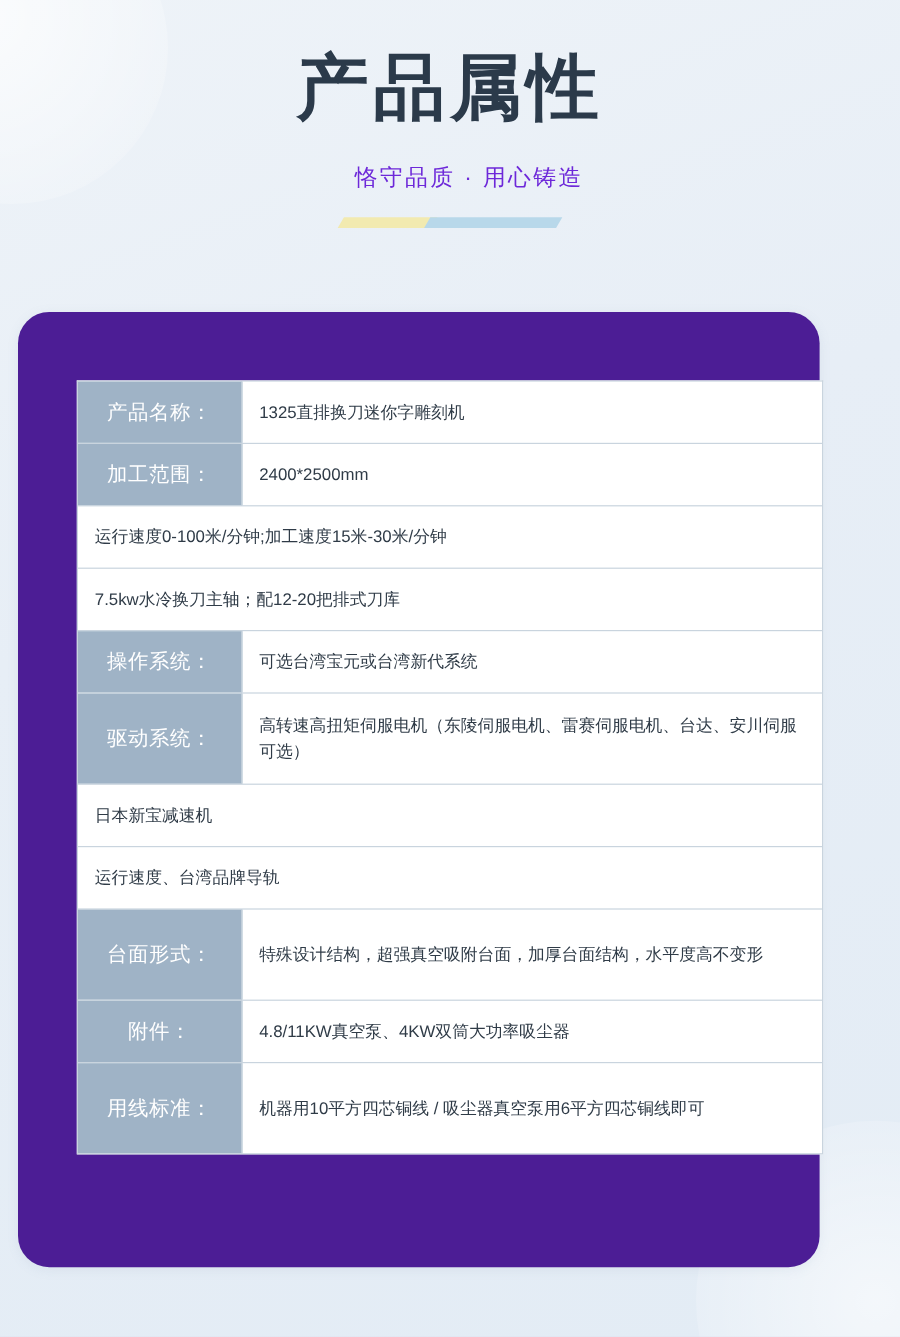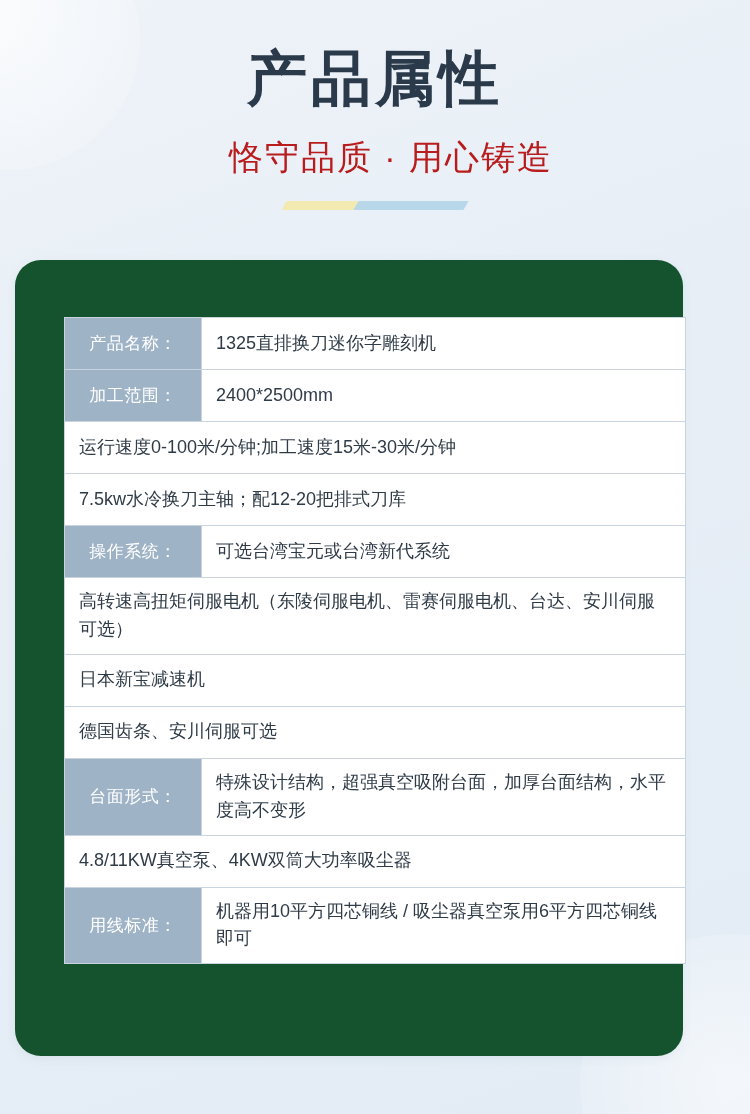--- a/index.html
+++ b/index.html
@@ -21,24 +21,25 @@
     padding-top: 44px;
     text-align: center;
   }
   .main-title {
     font-size: 60px;
     font-weight: bold;
     letter-spacing: 4px;
     color: #2b3a4a;
     line-height: 1.15;
     margin: 0;
+    font-family: Liberation Mono, monospace;
   }
   .sub-title {
-    font-size: 34px;
-    color: #b91c1c;
+    font-size: 19px;
+    color: #6d28d9;
     letter-spacing: 2px;
     margin-top: 22px;
     font-weight: normal;
     padding-left: 32px;
   }
   .divider-wrap {
     margin-top: 18px;
     display: flex;
     justify-content: center;
     align-items: center;
@@ -58,21 +59,21 @@
     transform: skewX(-30deg);
   }
 
   
   .card {
     position: absolute;
     left: 15px;
     top: 260px;
     width: 668px;
     height: 796px;
-    background: #14532d;
+    background: #4c1d95;
     border-radius: 26px;
     box-shadow: 0 2px 10px rgba(120, 140, 165, 0.10);
   }
 
   .table {
     position: absolute;
     left: 49px;
     top: 57px;
     width: 622px;
     border: 1px solid #c9d4de;
@@ -93,21 +94,21 @@
     display: flex;
     align-items: center;
     justify-content: center;
     text-align: center;
     padding: 6px 4px;
     border-right: 1px solid #c9d4de;
     letter-spacing: 0.5px;
   }
   .cell-value {
     flex: 1 1 auto;
-    font-size: 18px;
+    font-size: 14px;
     color: #2f3b47;
     display: flex;
     align-items: center;
     padding: 10px 14px;
     line-height: 1.55;
   }
   .row.tall { min-height: 76px; }
   .row.tall .cell-value { align-items: center; }
 
   
@@ -156,33 +157,35 @@
         <div class="cell-value">运行速度0-100米/分钟;加工速度15米-30米/分钟</div>
       </div>
       <div class="row">
         <div class="cell-value">7.5kw水冷换刀主轴；配12-20把排式刀库</div>
       </div>
       <div class="row">
         <div class="cell-label">操作系统：</div>
         <div class="cell-value">可选台湾宝元或台湾新代系统</div>
       </div>
       <div class="row tall">
+        <div class="cell-label">驱动系统：</div>
         <div class="cell-value">高转速高扭矩伺服电机（东陵伺服电机、雷赛伺服电机、台达、安川伺服可选）</div>
       </div>
       <div class="row">
         <div class="cell-value">日本新宝减速机</div>
       </div>
       <div class="row">
-        <div class="cell-value">德国齿条、安川伺服可选</div>
+        <div class="cell-value">运行速度、台湾品牌导轨</div>
       </div>
       <div class="row tall">
         <div class="cell-label">台面形式：</div>
         <div class="cell-value">特殊设计结构，超强真空吸附台面，加厚台面结构，水平度高不变形</div>
       </div>
       <div class="row">
+        <div class="cell-label">附件：</div>
         <div class="cell-value">4.8/11KW真空泵、4KW双筒大功率吸尘器</div>
       </div>
       <div class="row tall">
         <div class="cell-label">用线标准：</div>
         <div class="cell-value">机器用10平方四芯铜线 / 吸尘器真空泵用6平方四芯铜线即可</div>
       </div>
     </div>
 </div>
 
 </body></html>

